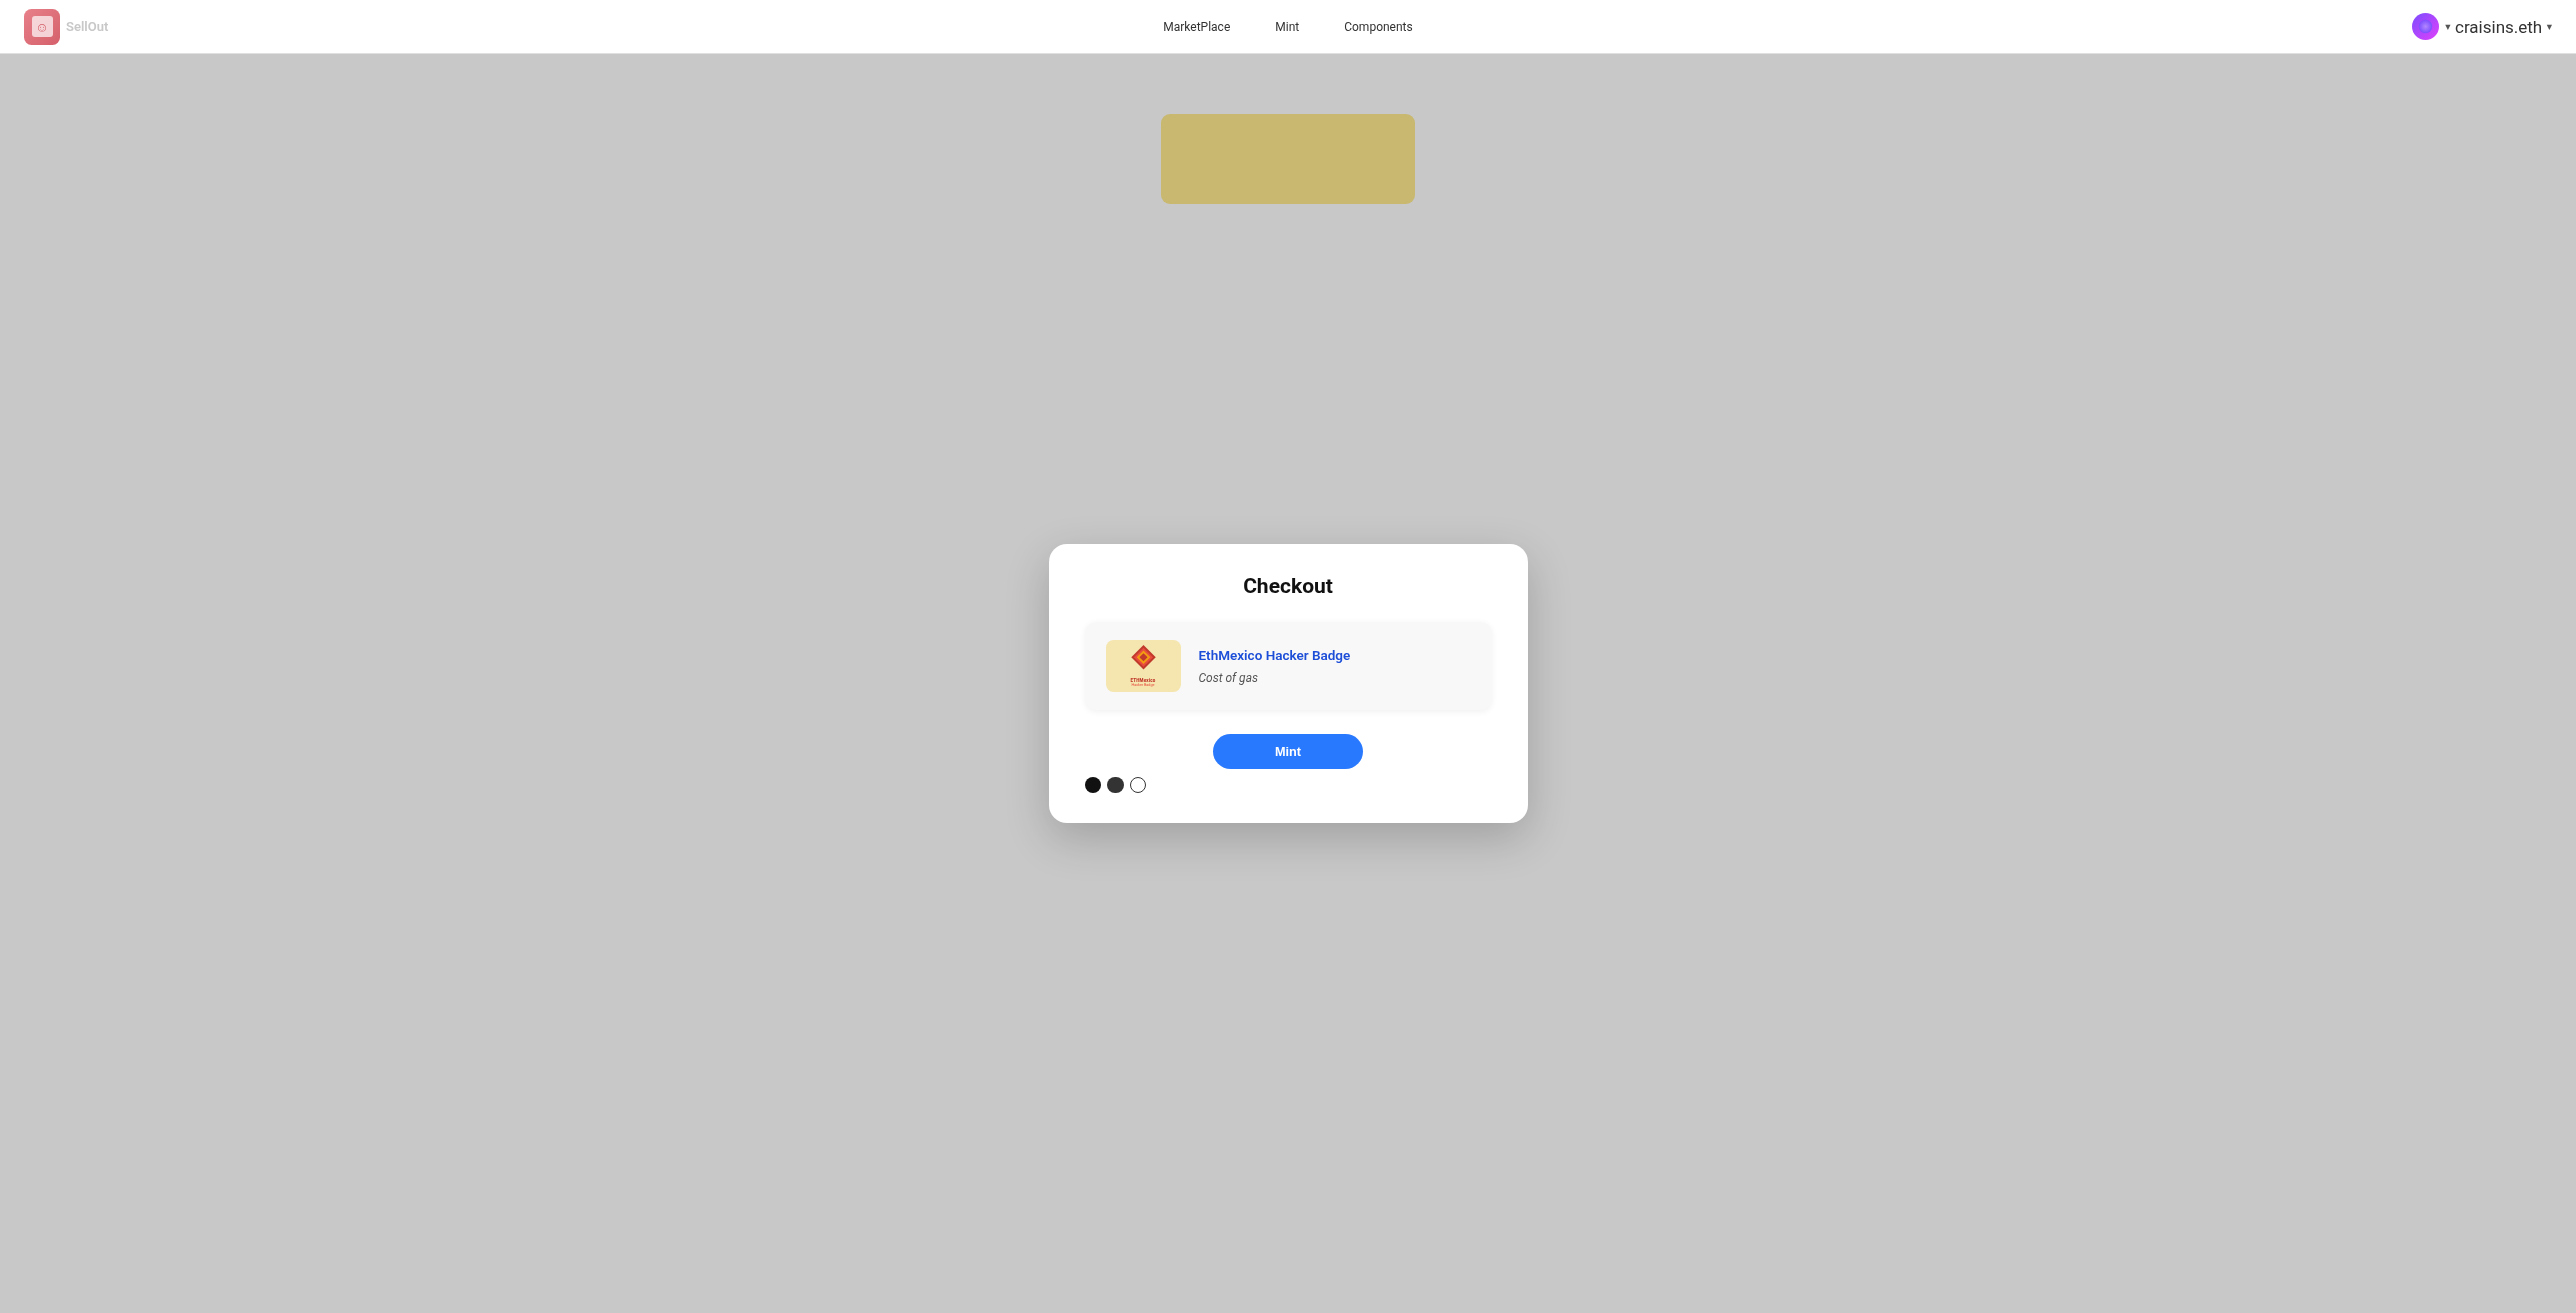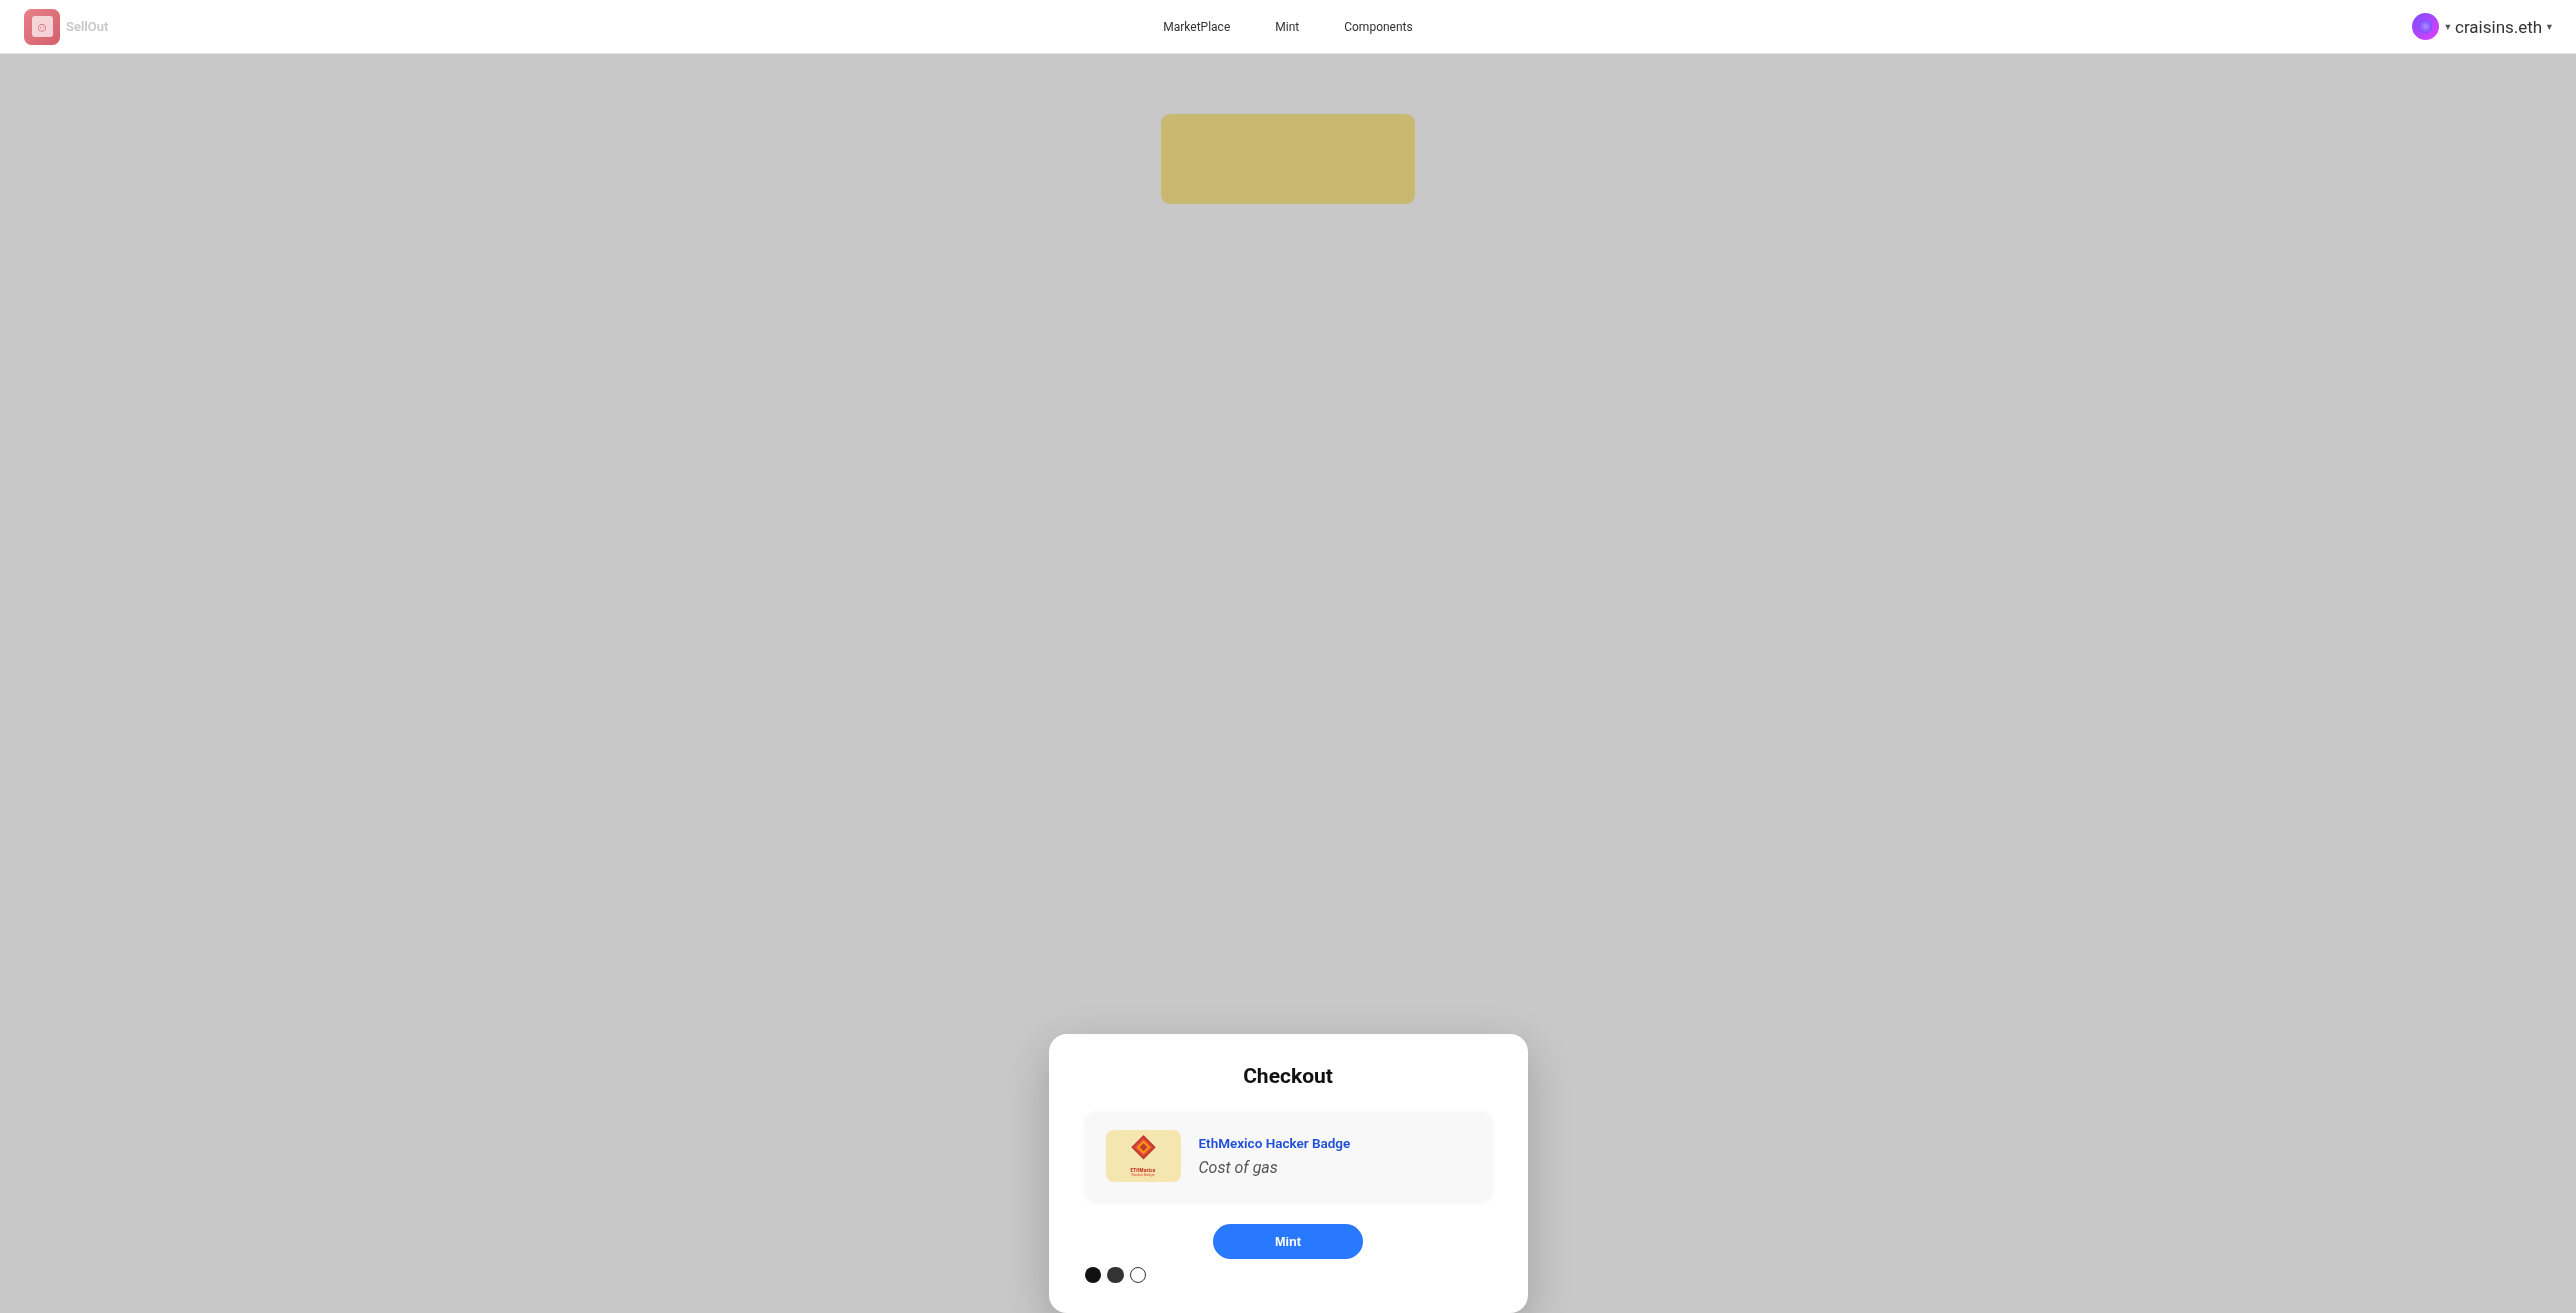--- a/index.html
+++ b/index.html
@@ -136,21 +136,21 @@
       background-color: #c8b870;
       border-radius: 9px;
       z-index: 1;
     }
 
     
     .modal-overlay {
       position: absolute;
       inset: 0;
       display: flex;
-      align-items: flex-end;
+      align-items: center;
       justify-content: center;
       z-index: 5;
     }
 
     
     .checkout-modal {
       background: #ffffff;
       border-radius: 18px;
       padding: 30px 36px 30px 36px;
       width: 479px;
@@ -203,21 +203,21 @@
       gap: 7.5px;
     }
 
     .product-name {
       font-size: 13.5px;
       font-weight: 600;
       color: #1d4ed8;
     }
 
     .product-cost {
-      font-size: 16px;
+      font-size: 12px;
       color: #555;
       font-style: italic;
     }
 
     
     .mint-button {
       display: block;
       width: 150px;
       margin: 0 auto 24px auto;
       background: #2979ff;

